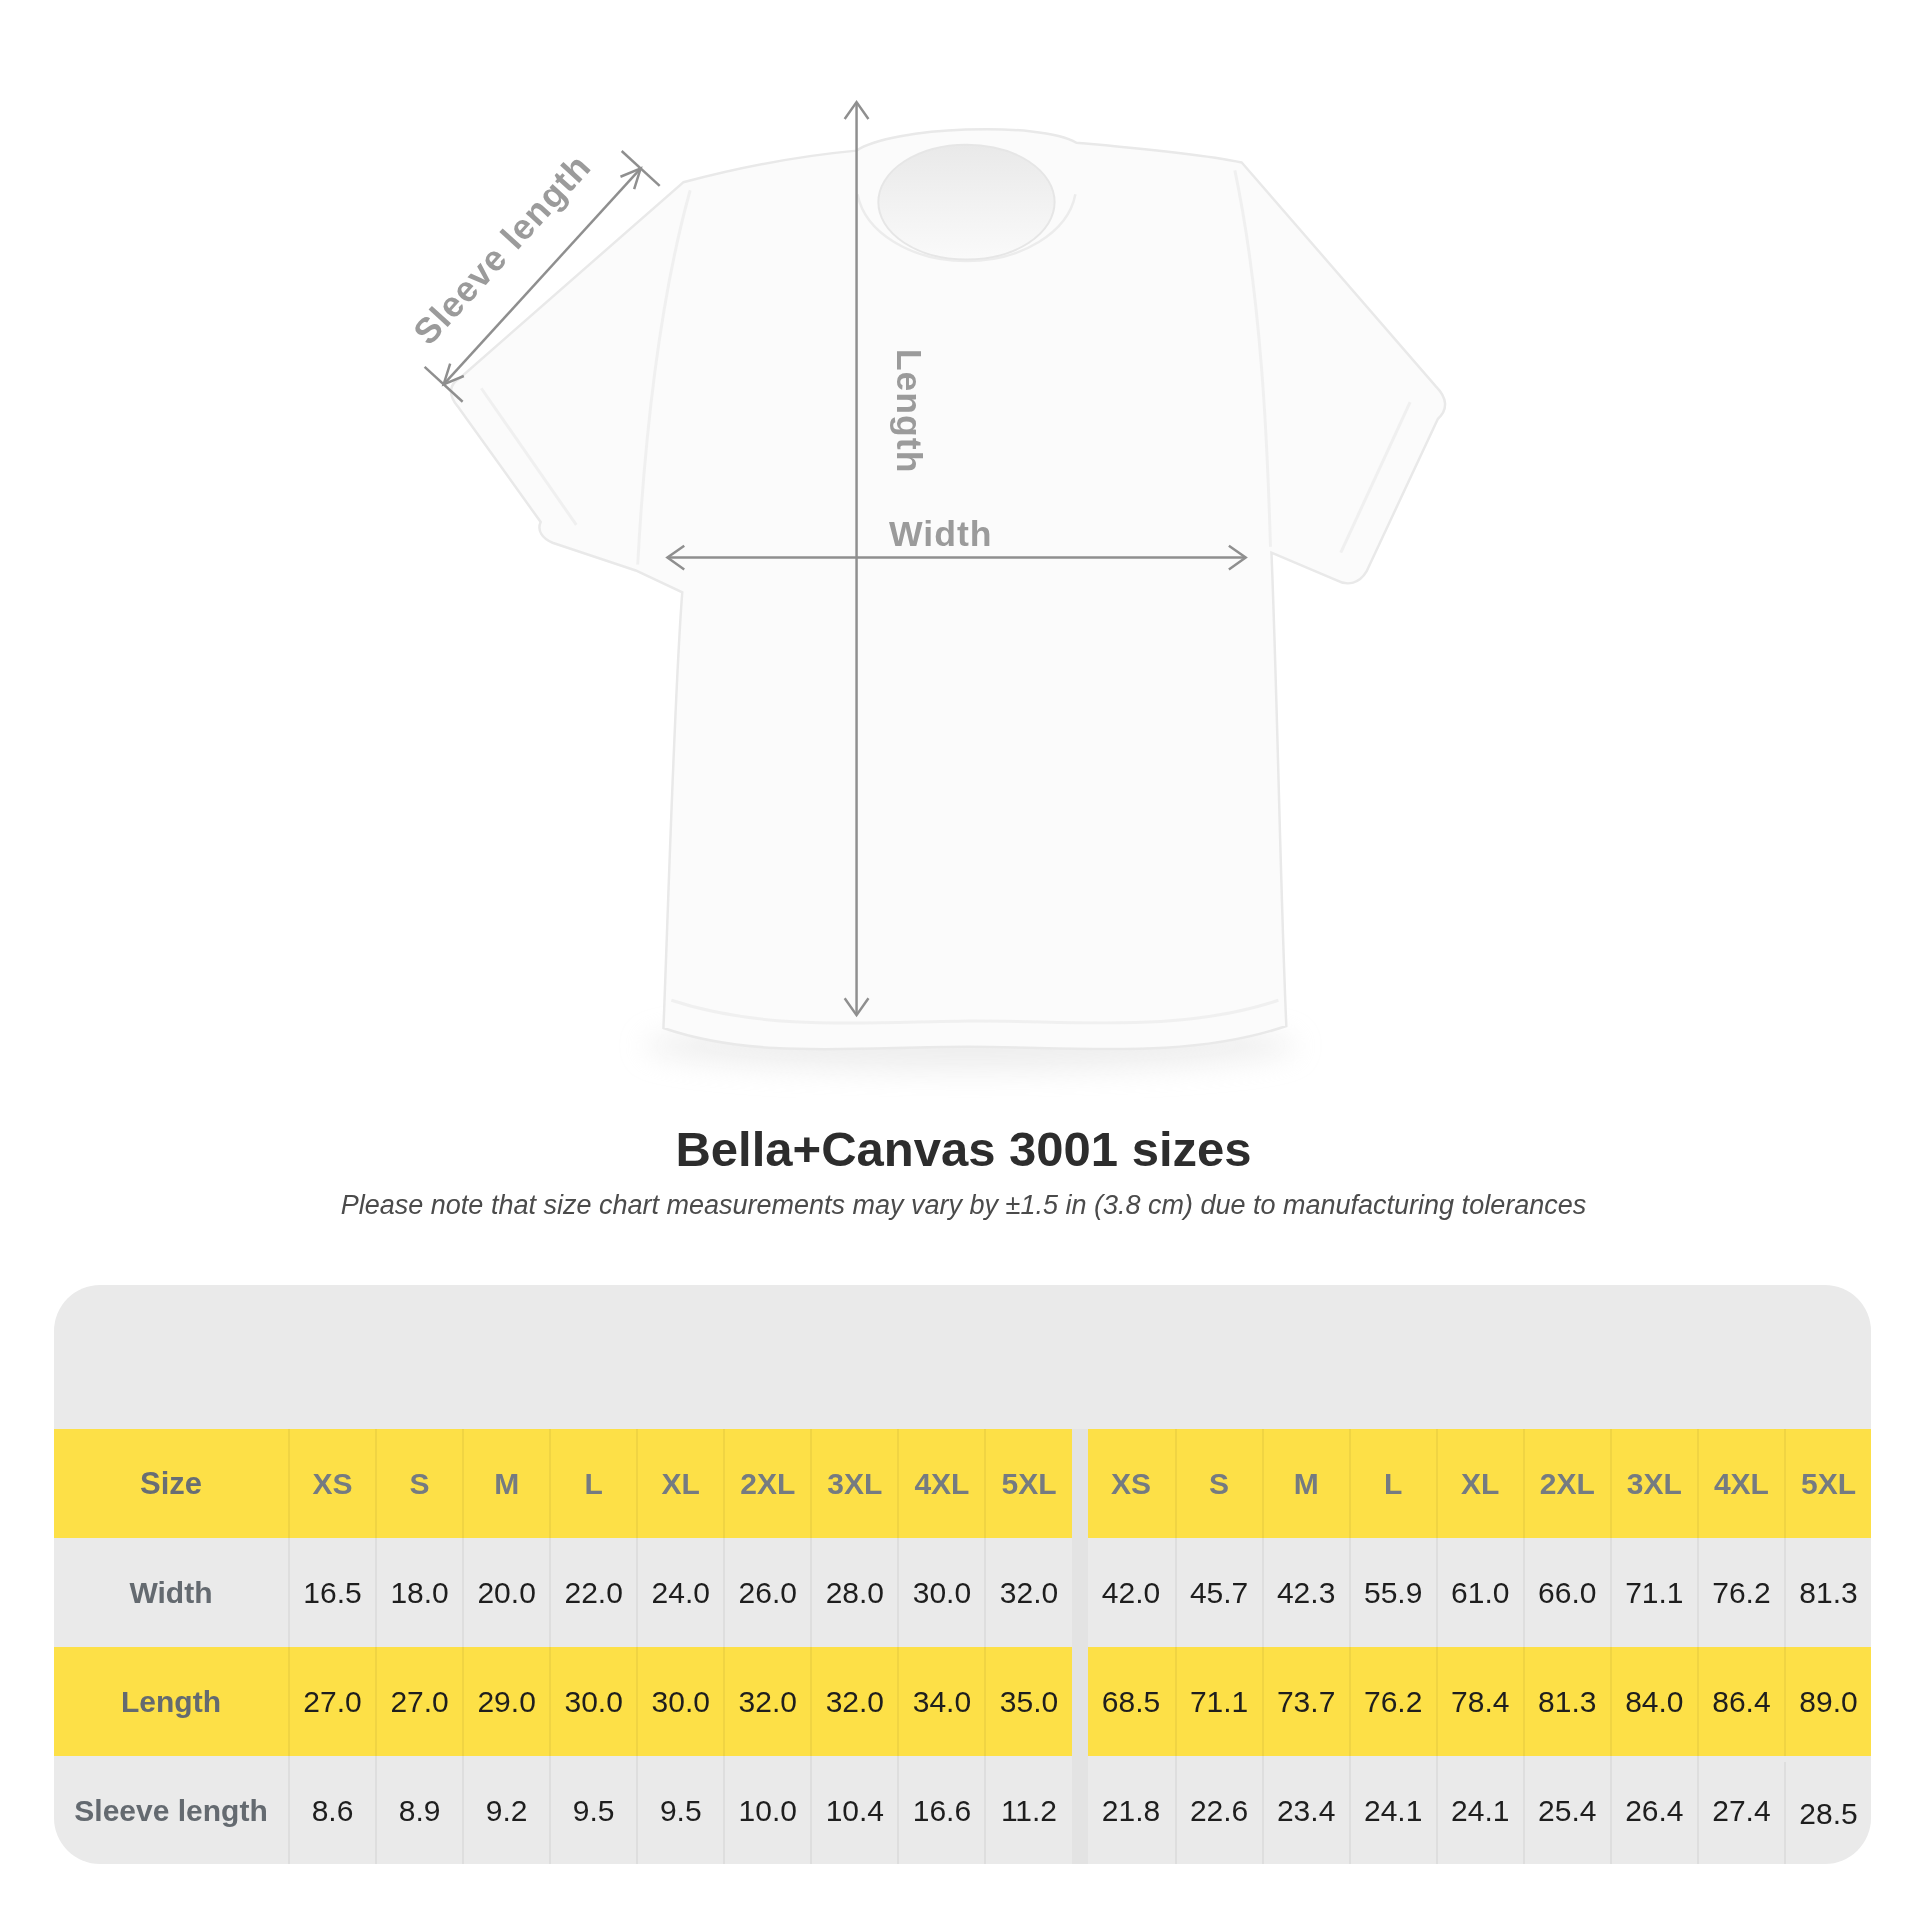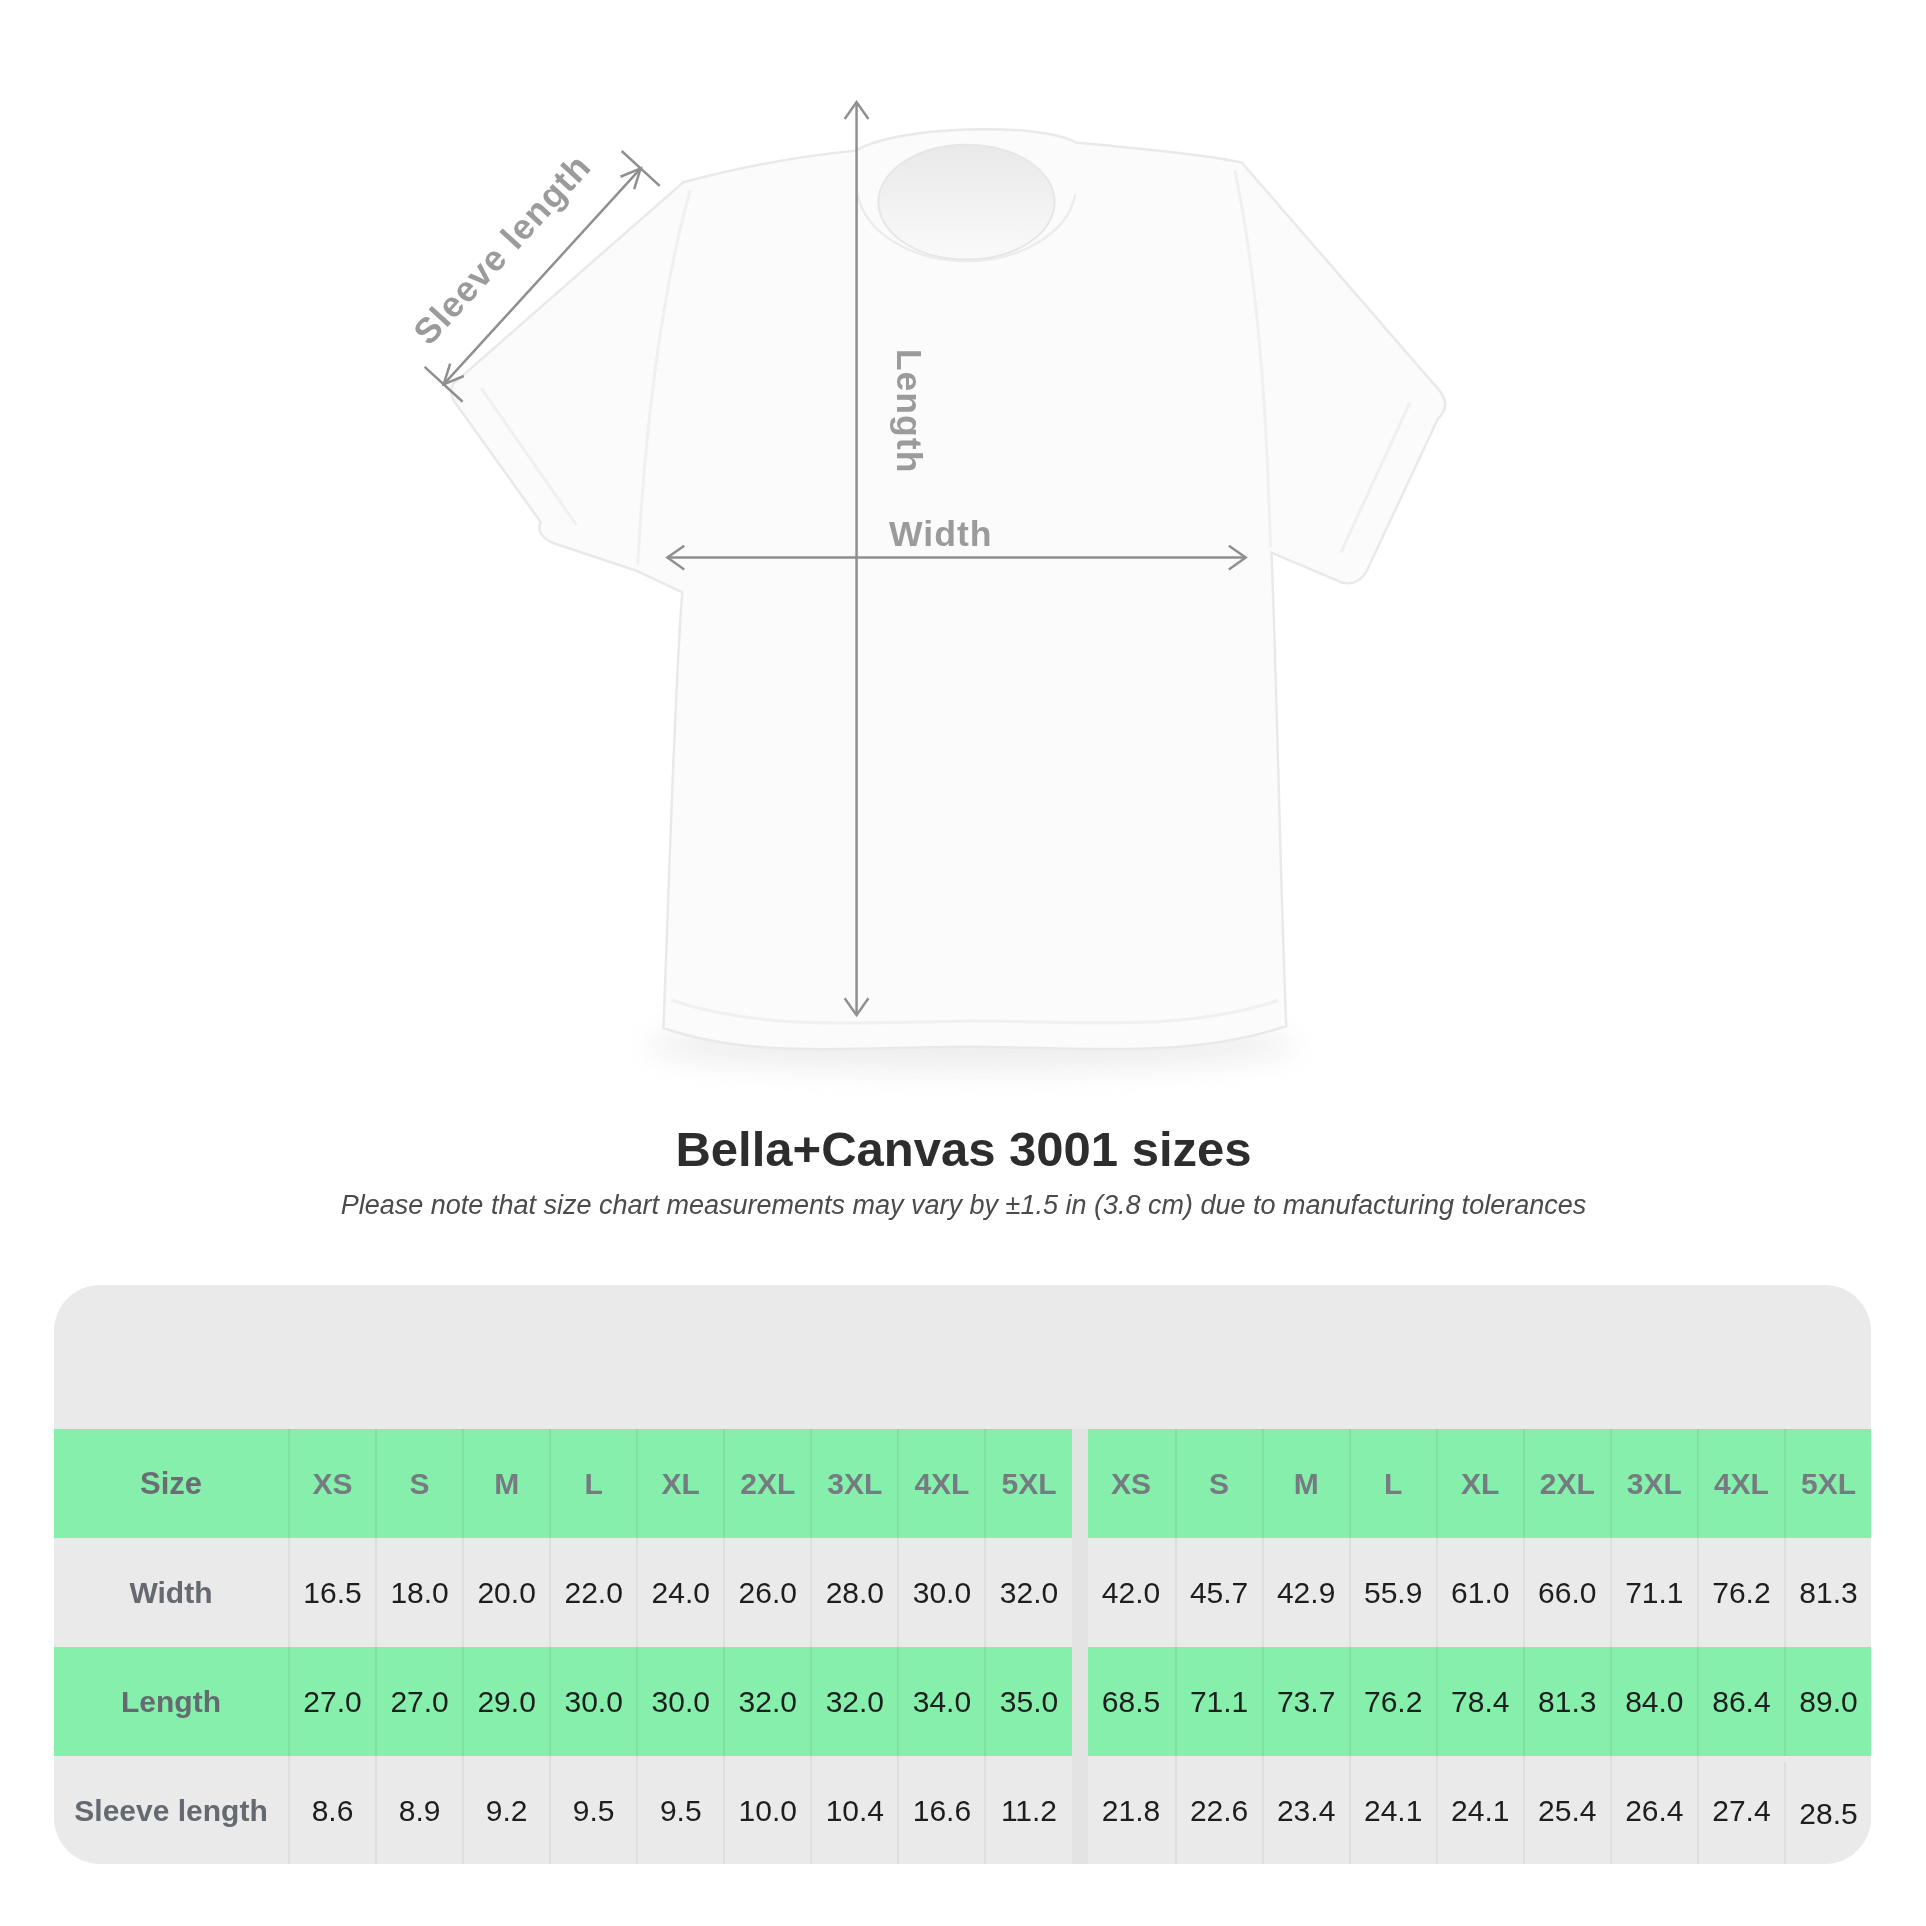--- a/index.html
+++ b/index.html
@@ -27,21 +27,21 @@
   }
   #table-grid{
     display:grid;width:100%;height:100%;
     grid-template-columns:234px repeat(9,1fr) 16px repeat(9,1fr);
     grid-template-rows:144px 109px 109px 109px 109px;
   }
   .cell{display:flex;align-items:center;justify-content:center;}
   .section{flex-direction:column;grid-row:1;}
   .section-name{font-size:40px;font-weight:bold;font-style:italic;color:#575e64;}
   .section-unit{font-size:28px;font-style:italic;color:#6b7177;margin-top:10px;}
-  .white{background:#86efac;}
+  .white{background:#fde047;}
   .gapcell{background:#e3e3e3;}
   .sep{border-left:2px solid rgba(0,0,0,0.05);}
   .head{font-size:30px;font-weight:bold;color:#757b81;}
   .size-head{font-size:31px;color:#686e74;}
   .rowlabel{font-size:30px;font-weight:bold;color:#646a70;}
   .value{font-size:30px;color:#1e1e1e;}
 </style>
 </head>
 <body>
 
@@ -152,21 +152,21 @@
       <div class="cell  value sep" style="grid-area: 3 / 4;">20.0</div>
       <div class="cell  value sep" style="grid-area: 3 / 5;">22.0</div>
       <div class="cell  value sep" style="grid-area: 3 / 6;">24.0</div>
       <div class="cell  value sep" style="grid-area: 3 / 7;">26.0</div>
       <div class="cell  value sep" style="grid-area: 3 / 8;">28.0</div>
       <div class="cell  value sep" style="grid-area: 3 / 9;">30.0</div>
       <div class="cell  value sep" style="grid-area: 3 / 10;">32.0</div>
       <div class="cell gapcell" style="grid-area: 3 / 11;"></div>
       <div class="cell  value" style="grid-area: 3 / 12;">42.0</div>
       <div class="cell  value sep" style="grid-area: 3 / 13;">45.7</div>
-      <div class="cell  value sep" style="grid-area: 3 / 14;">42.9</div>
+      <div class="cell  value sep" style="grid-area: 3 / 14;">42.3</div>
       <div class="cell  value sep" style="grid-area: 3 / 15;">55.9</div>
       <div class="cell  value sep" style="grid-area: 3 / 16;">61.0</div>
       <div class="cell  value sep" style="grid-area: 3 / 17;">66.0</div>
       <div class="cell  value sep" style="grid-area: 3 / 18;">71.1</div>
       <div class="cell  value sep" style="grid-area: 3 / 19;">76.2</div>
       <div class="cell  value sep" style="grid-area: 3 / 20;">81.3</div>
       <div class="cell white rowlabel" style="grid-area: 4 / 1;">Length</div>
       <div class="cell white value sep" style="grid-area: 4 / 2;">27.0</div>
       <div class="cell white value sep" style="grid-area: 4 / 3;">27.0</div>
       <div class="cell white value sep" style="grid-area: 4 / 4;">29.0</div>

